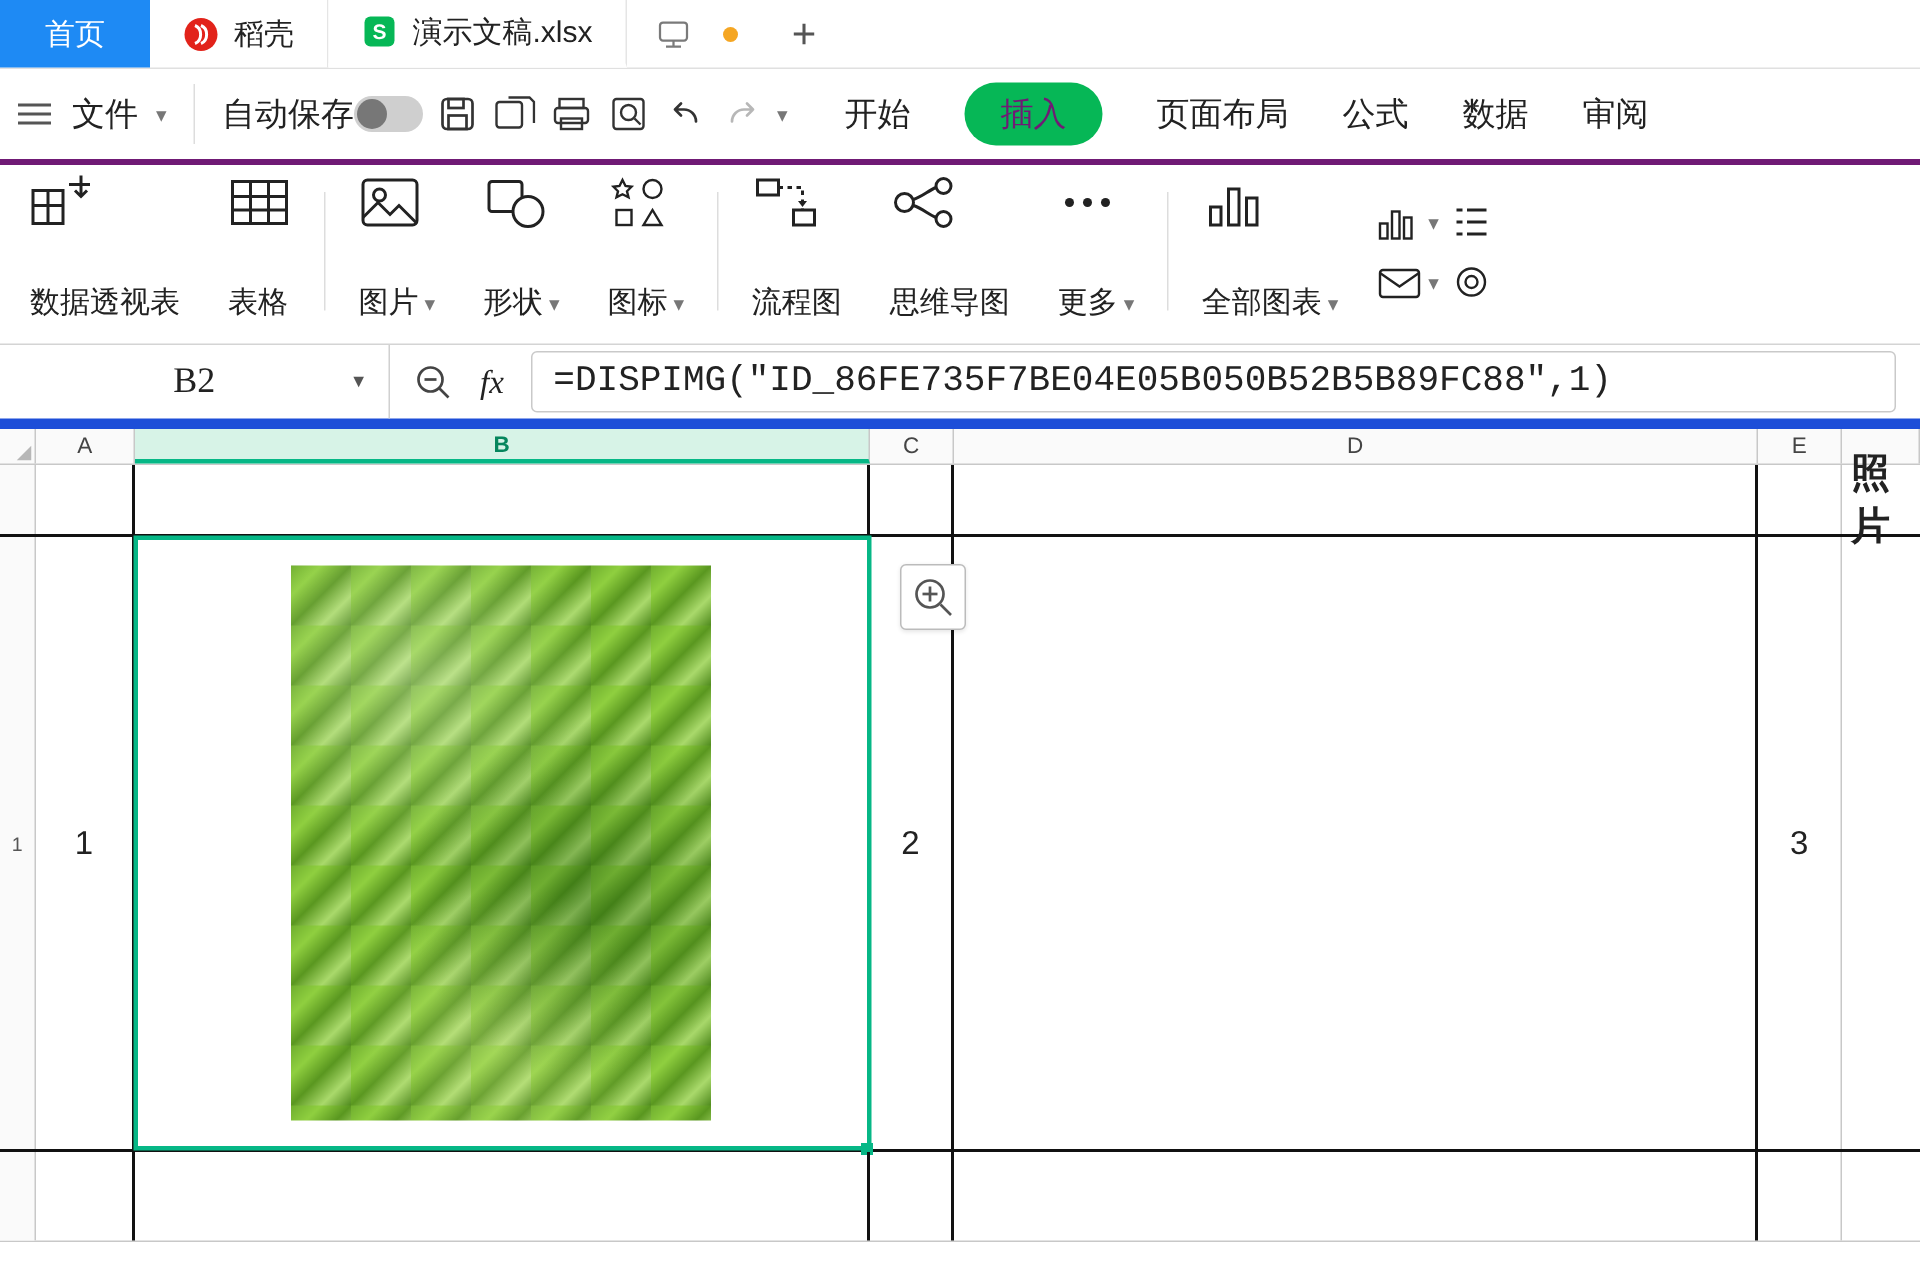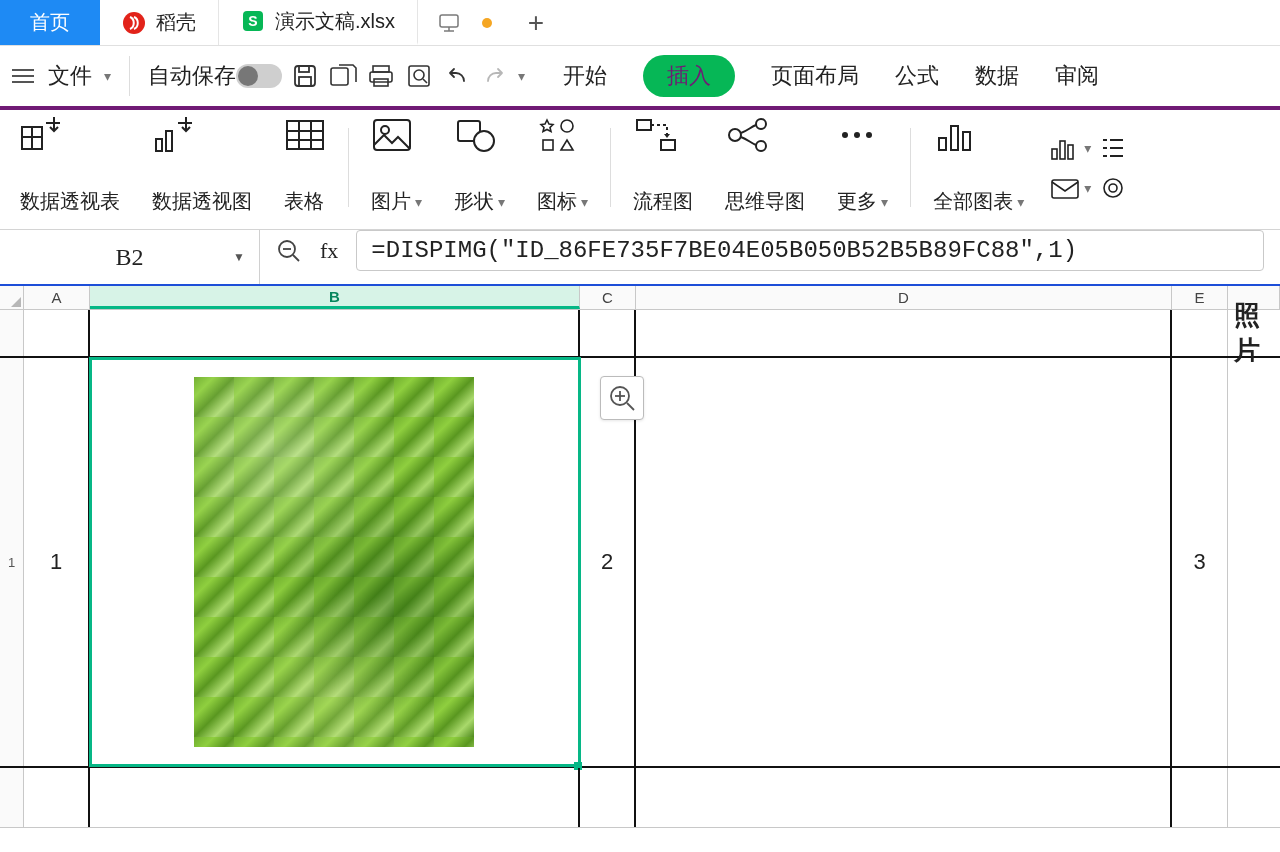--- a/index.html
+++ b/index.html
@@ -28,25 +28,25 @@
 .menu-tab.pill{background:#06b756;color:#701a75;padding:6px 24px;border-radius:22px}
 
 .ribbon{display:flex;align-items:flex-end;height:120px;border-bottom:1px solid #d4d4d4;padding:10px 4px 14px 4px;gap:0}
 .ritem{display:flex;flex-direction:column;align-items:flex-start;gap:29px;padding:0 16px;font-size:20px;cursor:pointer;white-space:nowrap}
 .ritem .ic{height:48px;display:flex;align-items:center;justify-content:center}
 .ritem .lab{display:flex;align-items:center;gap:4px}
 .rsmall{display:flex;flex-direction:column;gap:12px;padding:0 10px;justify-content:center;height:100%}
 .rsmall .ic{height:28px;display:flex;align-items:center}
 .vsep{width:1px;background:#ddd;align-self:stretch;margin:8px 6px}
 
-.fnbar{display:flex;align-items:flex-start;height:56px;border-bottom:2px solid #1d4ed8}
+.fnbar{display:flex;align-items:center;height:56px;border-bottom:7px solid #1d4ed8}
 .cellname{width:260px;height:100%;display:flex;align-items:center;justify-content:center;font-size:24px;font-family:"Times New Roman",serif;border-right:1px solid #d0d0d0;position:relative}
 .cellname .dd{position:absolute;right:14px;font-size:12px;color:#555}
 .fx-area{display:flex;align-items:center;gap:18px;padding:0 16px;flex:1}
-.fx-lbl{font-size:22px;font-family:"Times New Roman",serif}
+.fx-lbl{font-style:italic;font-size:22px;font-family:"Times New Roman",serif}
 .formula{flex:1;font-size:24px;font-family:"Consolas","Courier New",monospace;border:1px solid #c9c9c9;border-radius:4px;padding:6px 14px;background:#fff}
 
 .grid{position:relative}
 .colhdr{display:flex;height:24px;background:#fafafa;border-bottom:1px solid #c8c8c8}
 .corner{width:24px;border-right:1px solid #c8c8c8;display:flex;align-items:flex-end;justify-content:flex-end;padding:2px}
 .corner svg{display:block}
 .ch{border-right:1px solid #c8c8c8;display:flex;align-items:center;justify-content:center;font-size:15px;color:#444}
 .ch.sel{background:#d7f3e7;border-bottom:3px solid #06b786;color:#06865d;font-weight:600}
 .row{display:flex;border-bottom:2px solid #111}
 .rh{width:24px;border-right:1px solid #c8c8c8;background:#fafafa;display:flex;align-items:center;justify-content:center;font-size:13px;color:#555}
@@ -159,30 +159,20 @@
           <rect x="2" y="12" width="20" height="22" fill="none" stroke="#222" stroke-width="2"></rect>
           <line x1="2" y1="22" x2="22" y2="22" stroke="#222" stroke-width="2"></line>
           <line x1="12" y1="12" x2="12" y2="34" stroke="#222" stroke-width="2"></line>
           <path d="M26 8h14M34 2v14m-4-4l4 4 4-4" fill="none" stroke="#222" stroke-width="2"></path>
         </svg>
       </span>
     <span class="lab">数据透视表</span>
   </div>
   <div class="ritem">
     <span class="ic">
-        <svg width="44" height="40">
-          <rect x="4" y="24" width="6" height="12" fill="none" stroke="#222" stroke-width="2"></rect>
-          <rect x="14" y="16" width="6" height="20" fill="none" stroke="#222" stroke-width="2"></rect>
-          <path d="M26 8h14M34 2v14m-4-4l4 4 4-4" fill="none" stroke="#222" stroke-width="2"></path>
-        </svg>
-      </span>
-    <span class="lab">数据透视图</span>
-  </div>
-  <div class="ritem">
-    <span class="ic">
         <svg width="42" height="38">
           <rect x="3" y="5" width="36" height="28" fill="none" stroke="#222" stroke-width="2"></rect>
           <line x1="3" y1="15" x2="39" y2="15" stroke="#222" stroke-width="2"></line>
           <line x1="3" y1="24" x2="39" y2="24" stroke="#222" stroke-width="2"></line>
           <line x1="15" y1="5" x2="15" y2="33" stroke="#222" stroke-width="2"></line>
           <line x1="27" y1="5" x2="27" y2="33" stroke="#222" stroke-width="2"></line>
         </svg>
       </span>
     <span class="lab">表格</span>
   </div>

